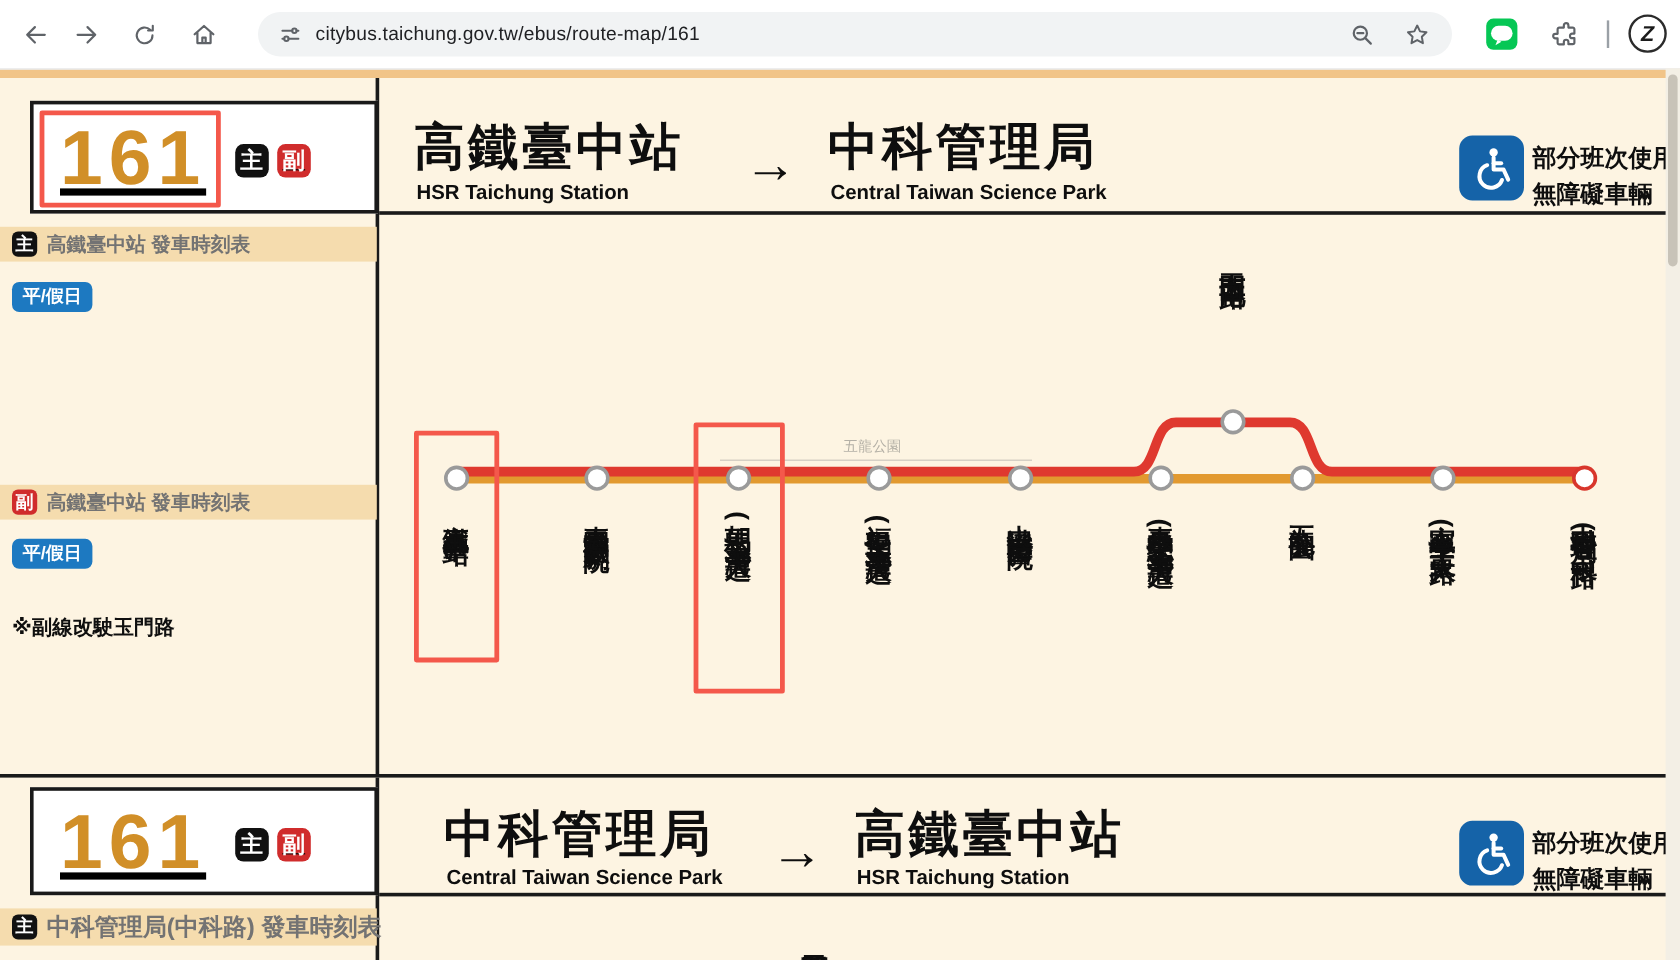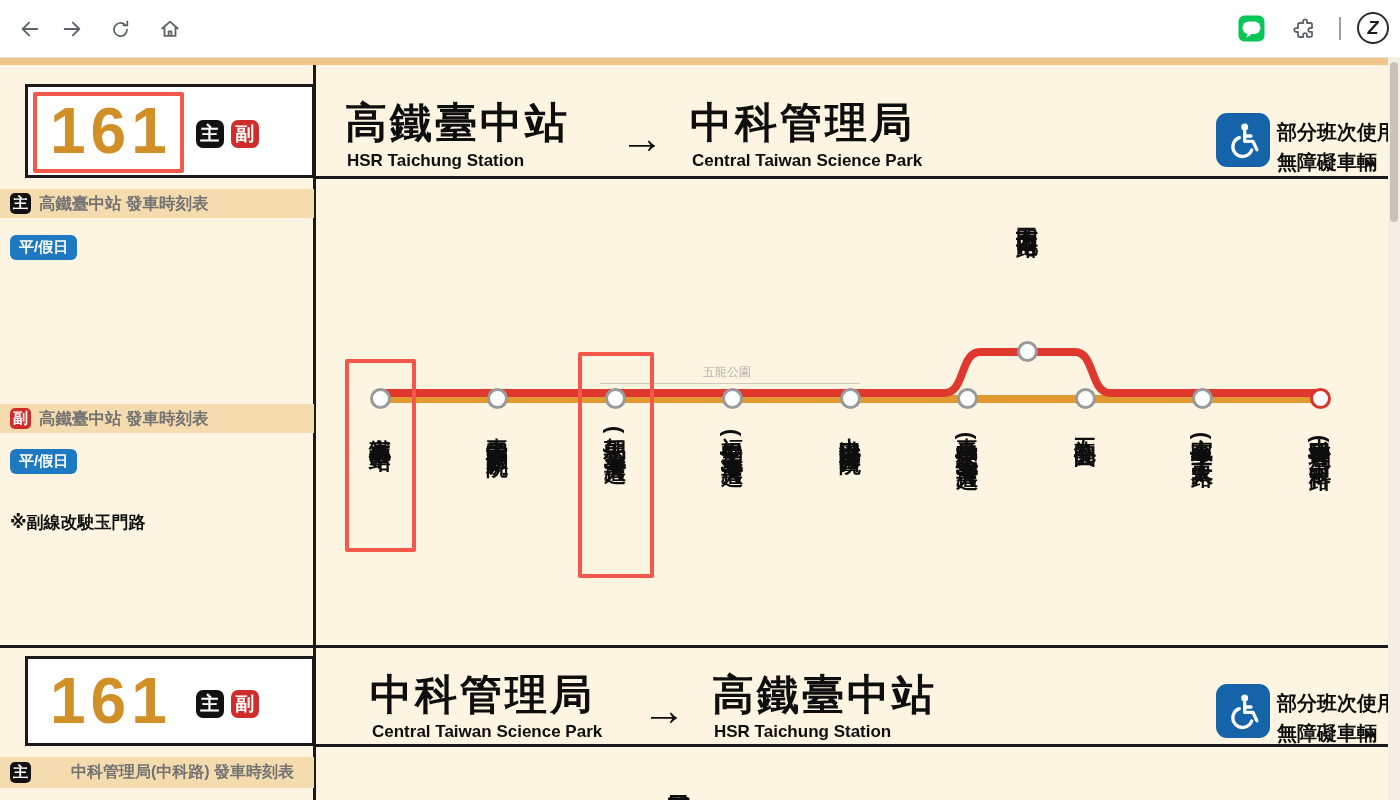--- a/index.html
+++ b/index.html
@@ -20,21 +20,21 @@
   
   .strip{position:absolute;left:0;top:57px;width:1400px;height:8px;background:#f1c488;}
   .content-bg{position:absolute;left:0;top:65px;width:1400px;height:735px;background:#fdf4e2;}
   .scrollbar{position:absolute;right:0;top:57px;width:12px;height:743px;background:#f3efe5;z-index:40;}
   .scroll-thumb{position:absolute;left:2px;top:5px;width:8px;height:160px;border-radius:4px;background:#c8c3b8;}
 
   .abs{position:absolute;}
   .black{background:#1a1a1a;}
 
   
-  .box161{position:absolute;left:25px;width:290px;height:94px;background:#fff;border:3px solid #1a1a1a;box-sizing:border-box;display:flex;align-items:center;z-index:5;}
+  .box161{position:absolute;left:25px;width:290px;height:94px;background:#fff;border:3px solid #1a1a1a;box-sizing:border-box;display:flex;align-items:center;z-index:5;text-decoration:underline;}
   .route-num{font-size:64px;font-weight:bold;color:#d18f28;margin-left:22px;letter-spacing:5px;line-height:1;}
   .badges{display:flex;gap:7px;margin-left:24px;margin-top:6px;}
   .badge-sq{width:28px;height:28px;border-radius:7px;color:#fff;font-weight:bold;font-size:19px;display:flex;align-items:center;justify-content:center;}
   .bg-main{background:#111;}
   .bg-sub{background:#d02c2c;}
   .ann{position:absolute;border:4px solid #f4584b;box-sizing:border-box;z-index:20;border-radius:2px;}
   .tanbar{position:absolute;left:0;width:314px;background:#f5dcae;display:flex;align-items:center;gap:8px;padding-left:10px;box-sizing:border-box;z-index:4;}
   .small-badge{width:21px;height:21px;border-radius:5px;color:#fff;font-weight:bold;font-size:15px;display:flex;align-items:center;justify-content:center;flex:0 0 auto;}
   .tan-title{font-weight:bold;font-size:16.5px;color:#737373;white-space:nowrap;}
   .day-badge{position:absolute;left:10px;background:#1d79c1;color:#fff;font-weight:bold;font-size:15px;padding:3px 9px;border-radius:6px;z-index:4;}
@@ -81,20 +81,41 @@
           <path d="M19.5 12a7.5 7.5 0 1 1-2.2-5.3" fill="none" stroke="#5f6368" stroke-width="2" stroke-linecap="round"></path>
           <path d="M19.8 2.8v4.5h-4.5" fill="none" stroke="#5f6368" stroke-width="2" stroke-linecap="round" stroke-linejoin="round"></path>
         </svg>
     </button>
     <button class="nav-btn" style="left:154px;">
       <svg width="22" height="22" viewBox="0 0 24 24">
           <path d="M3.5 11.5 12 4l8.5 7.5M6 10v9.5h12V10M10.5 19.5v-5h3v5" fill="none" stroke="#5f6368" stroke-width="2" stroke-linecap="round" stroke-linejoin="round"></path>
         </svg>
     </button>
 
+    <div class="urlbar">
+      <span class="site-info">
+        <svg width="20" height="20" viewBox="0 0 24 24">
+            <path d="M4 8h10M18 8h2M4 16h2M10 16h10" fill="none" stroke="#5f6368" stroke-width="2" stroke-linecap="round"></path>
+            <circle cx="16" cy="8" r="2.2" fill="none" stroke="#5f6368" stroke-width="2"></circle>
+            <circle cx="8" cy="16" r="2.2" fill="none" stroke="#5f6368" stroke-width="2"></circle>
+          </svg>
+      </span>
+      <span class="url-text">citybus.taichung.gov.tw/ebus/route-map/161</span>
+      <span class="urlbar-icon" style="right:62px;">
+        <svg width="22" height="22" viewBox="0 0 24 24">
+            <circle cx="10.5" cy="10.5" r="6" fill="none" stroke="#5f6368" stroke-width="2"></circle>
+            <path d="M15 15l5 5M7.8 10.5h5.4" fill="none" stroke="#5f6368" stroke-width="2" stroke-linecap="round"></path>
+          </svg>
+      </span>
+      <span class="urlbar-icon" style="right:16px;">
+        <svg width="22" height="22" viewBox="0 0 24 24">
+            <path d="M12 3.6l2.6 5.3 5.8.8-4.2 4.1 1 5.8L12 16.8l-5.2 2.8 1-5.8-4.2-4.1 5.8-.8z" fill="none" stroke="#5f6368" stroke-width="1.8" stroke-linejoin="round"></path>
+          </svg>
+      </span>
+    </div>
 
     <span class="ext-icon" style="left:1238px;">
       <svg width="27" height="27" viewBox="0 0 27 27">
           <rect x="0.5" y="0.5" width="26" height="26" rx="6" fill="#06c755"></rect>
           <rect x="4.5" y="6.5" width="18" height="12.5" rx="6.2" fill="#fff"></rect>
           <path d="M10 18.2l-1.8 4.6 5-3z" fill="#fff"></path>
         </svg>
     </span>
     <span class="ext-icon" style="left:1291px;">
       <svg width="24" height="24" viewBox="0 0 24 24">
@@ -193,21 +214,21 @@
 
   <div class="box161" style="top:656px;height:90px;">
     <span class="route-num">161</span>
     <span class="badges">
       <span class="badge-sq bg-main">主</span>
       <span class="badge-sq bg-sub">副</span>
     </span>
   </div>
   <div class="tanbar" style="top:757px;height:31px;">
     <span class="small-badge bg-main">主</span>
-    <span class="tan-title" style="font-size:16px;margin-left:32px;">中科管理局(中科路) 發車時刻表</span>
+    <span class="tan-title" style="font-size:20px;">中科管理局(中科路) 發車時刻表</span>
   </div>
   <div class="abs black" style="left:313px;top:648px;width:3px;height:152px;"></div>
 
   <div class="hdr-cn" style="left:370px;top:674px;">中科管理局</div>
   <div class="hdr-en" style="left:372px;top:722px;">Central Taiwan Science Park</div>
   <div class="hdr-arrow" style="left:642px;top:688px;">→</div>
   <div class="hdr-cn" style="left:712px;top:674px;">高鐵臺中站</div>
   <div class="hdr-en" style="left:714px;top:722px;">HSR Taichung Station</div>
 
   <div class="access-box" style="left:1216px;top:684px;">

